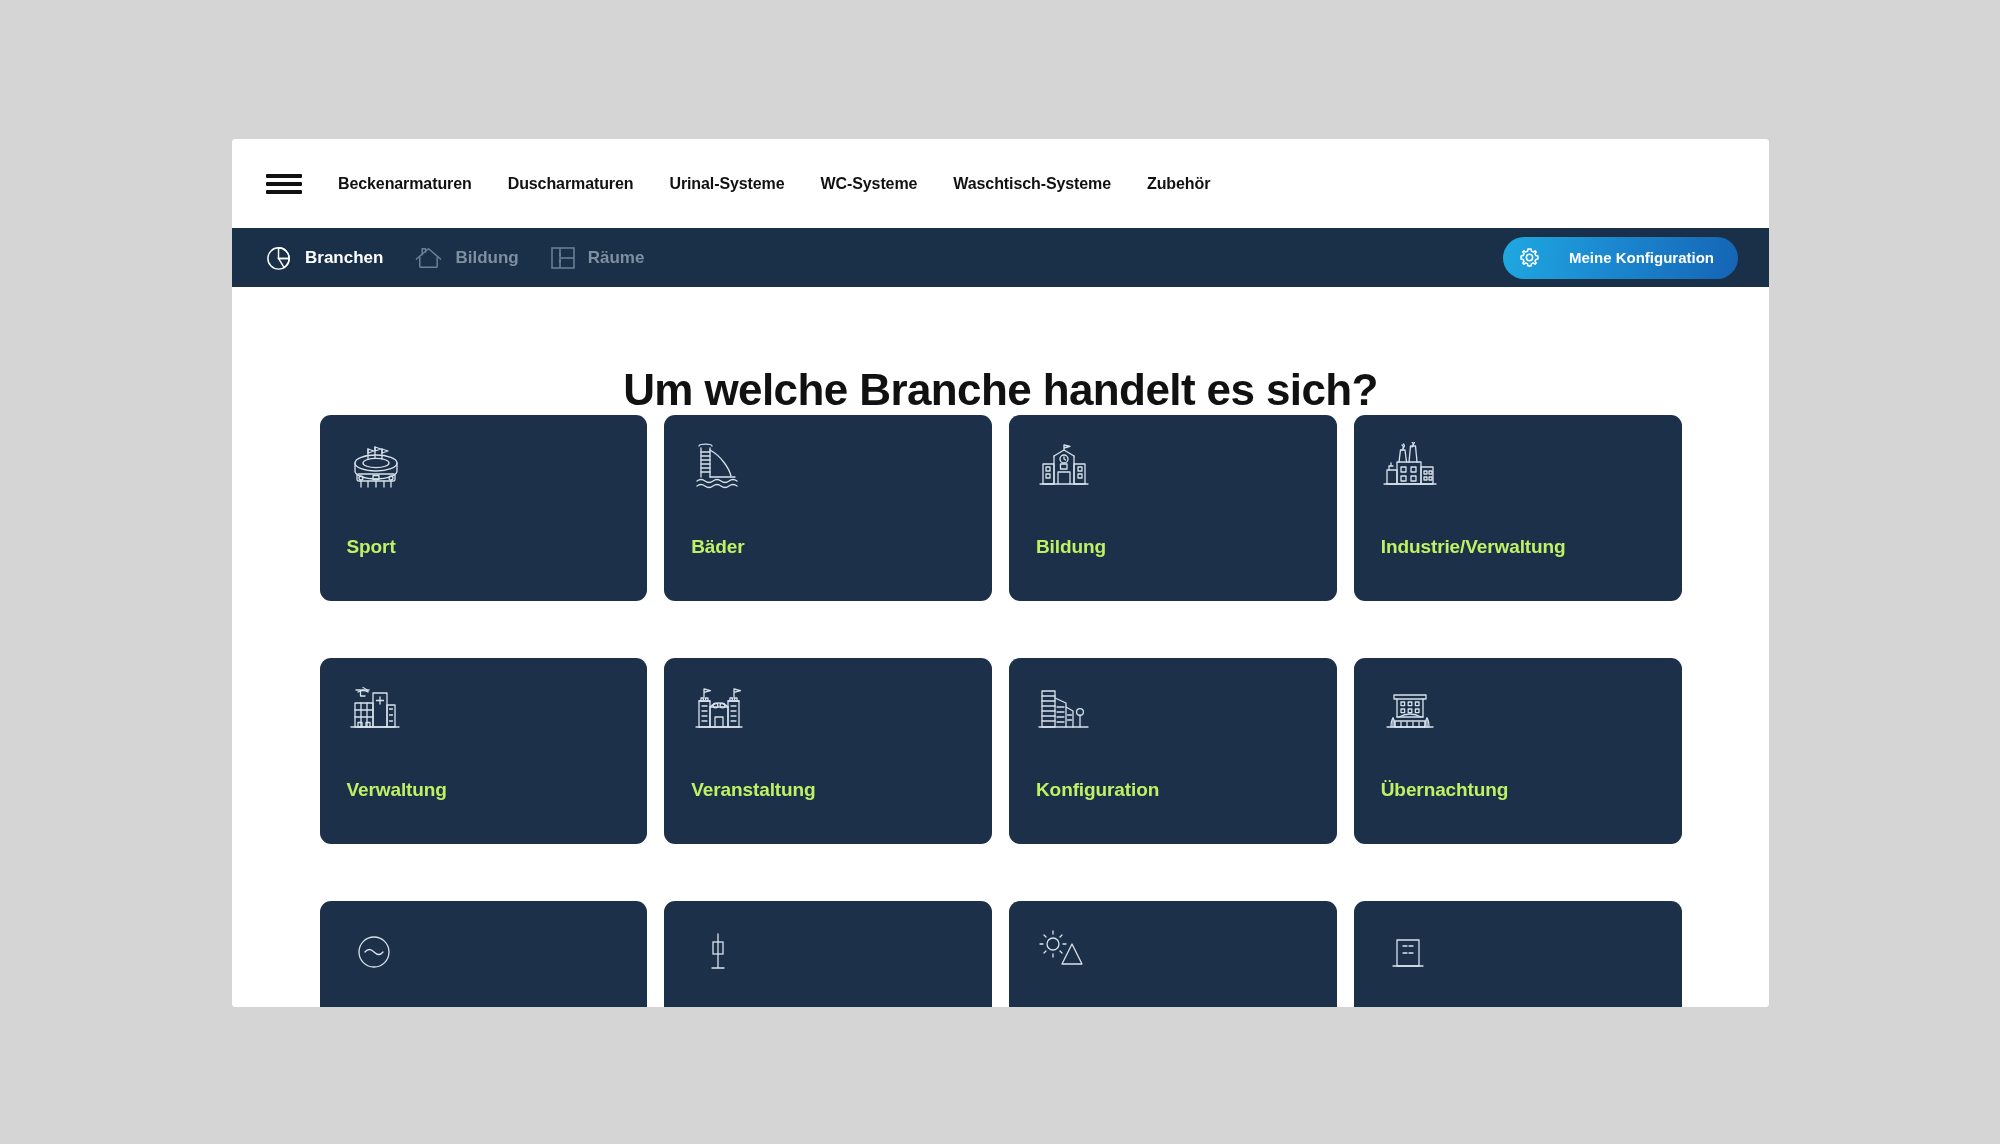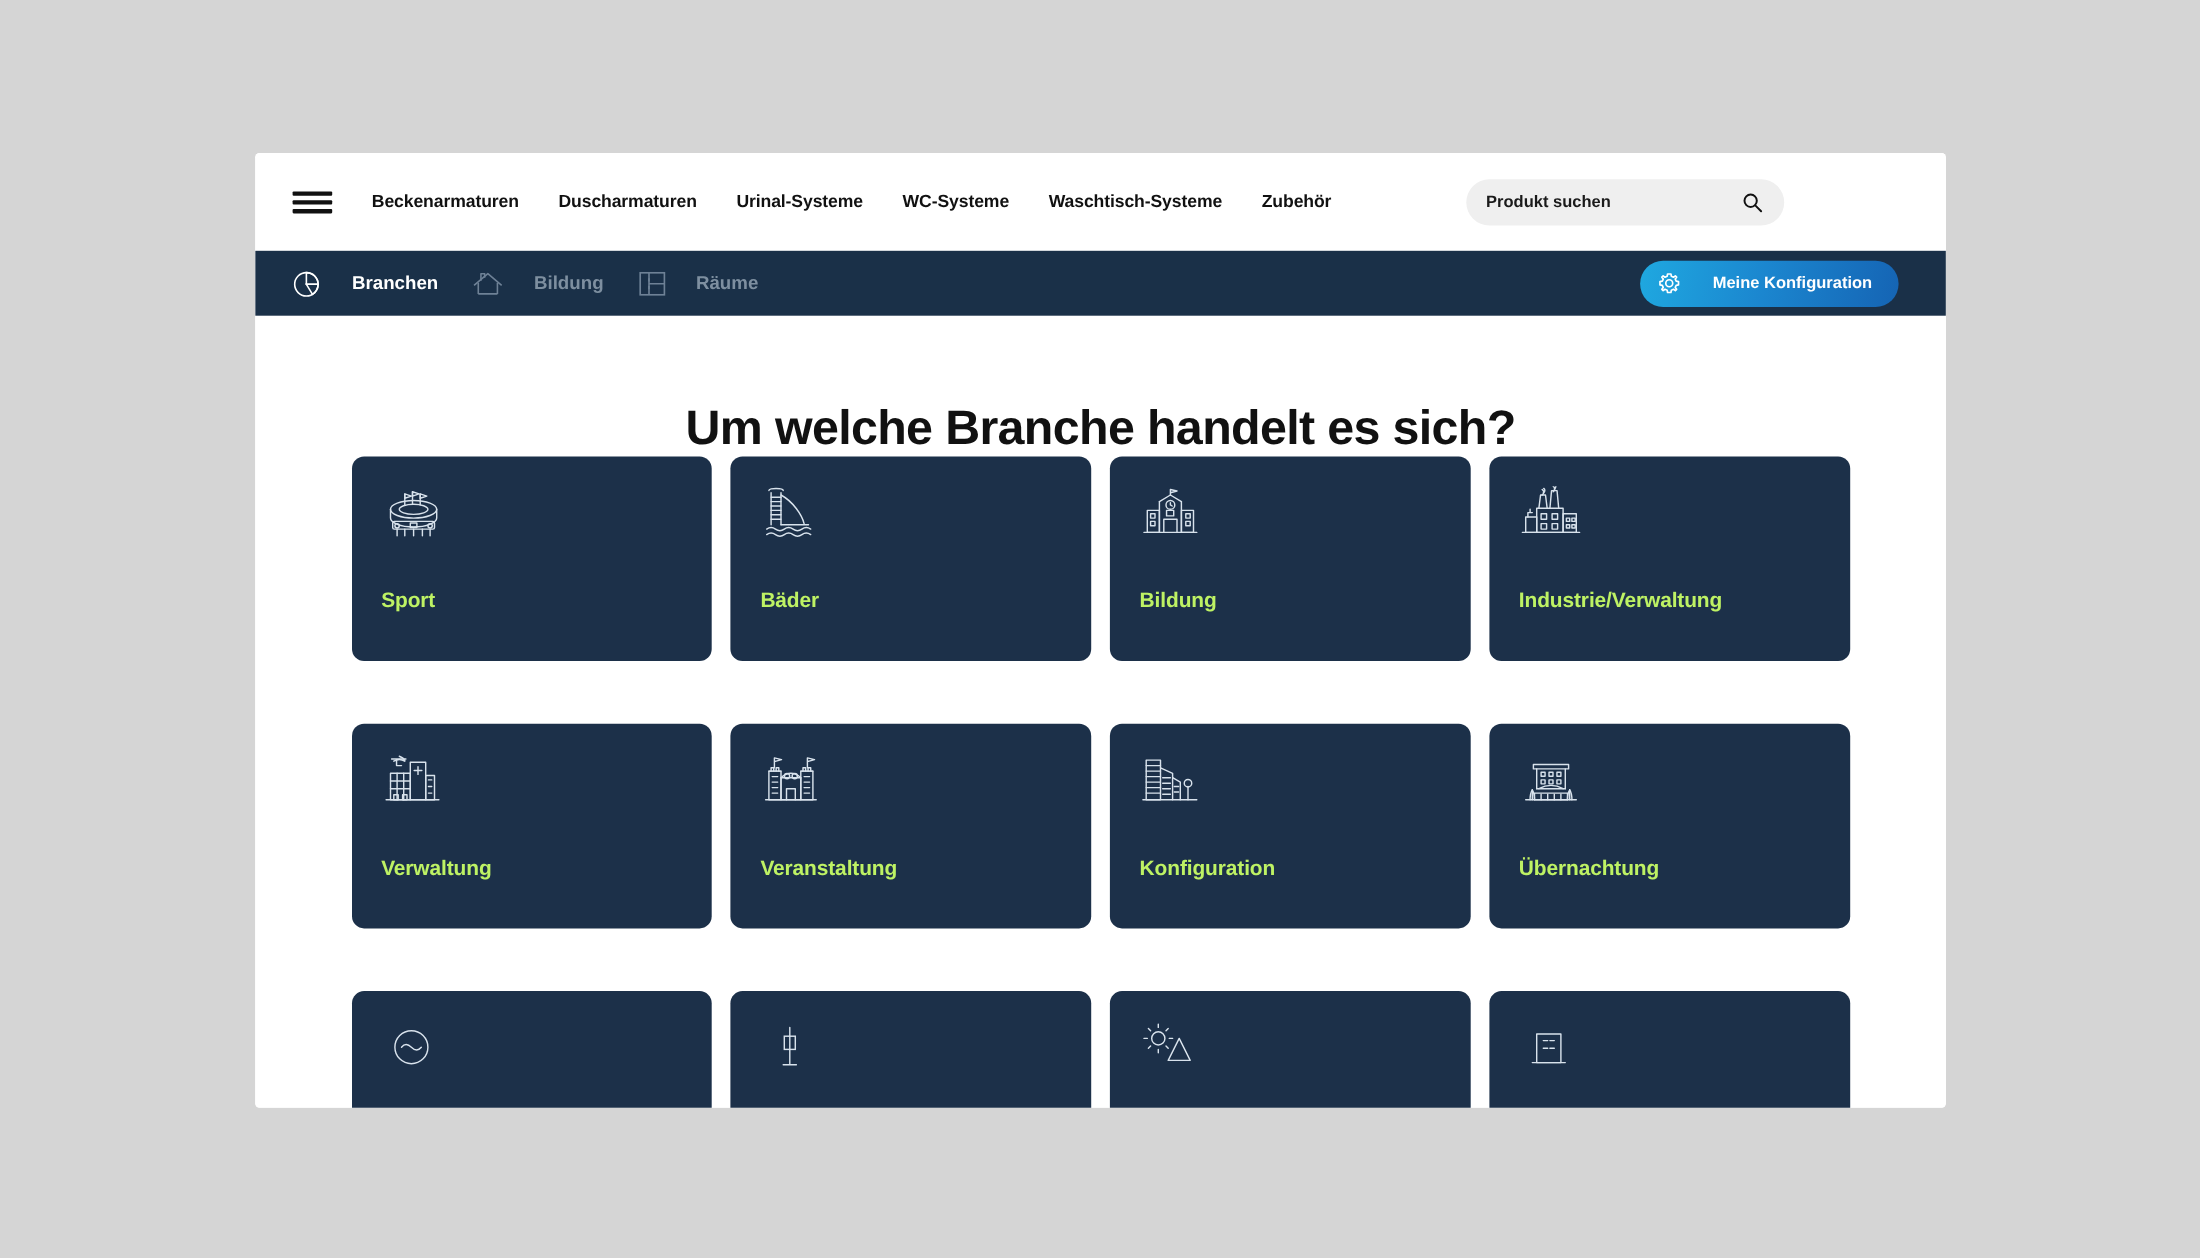--- a/index.html
+++ b/index.html
@@ -76,29 +76,29 @@
   }
 
   
   #stepsbar {
     height: 59px;
     background: #1a3048;
     display: flex; align-items: center;
     padding: 0 0 0 33px;
     position: relative;
   }
-  .step { display: flex; align-items: center; gap: 26px; margin-right: 30px; cursor: pointer; }
+  .step { display: flex; align-items: center; gap: 11px; margin-right: 30px; cursor: pointer; }
   .step .step-label { font-size: 17px; font-weight: 700; white-space: nowrap; }
   .step.active .step-label { color: #ffffff; }
   .step.inactive .step-label { color: #7e8fa0; }
   .step.active svg { stroke: #ffffff; }
   .step.inactive svg { stroke: #6e8196; }
 
   #config-btn {
-    position: absolute; right: 43px; top: 50%;
+    position: absolute; right: 31px; top: 50%;
     transform: translateY(-50%);
     height: 42px; padding: 0 24px 0 15px;
     border-radius: 21px;
     background: linear-gradient(100deg, #1fa8e0 0%, #1b86cf 48%, #1564b4 100%);
     display: flex; align-items: center; gap: 28px;
     cursor: pointer; border: none;
   }
   #config-btn .cfg-label {
     font-family: "Liberation Sans", sans-serif;
     font-size: 15px; font-weight: 700; color: #ffffff; white-space: nowrap;
@@ -154,29 +154,20 @@
 
     <div class="nav-links">
       <div class="nav-link">Beckenarmaturen</div>
       <div class="nav-link">Duscharmaturen</div>
       <div class="nav-link">Urinal-Systeme</div>
       <div class="nav-link">WC-Systeme</div>
       <div class="nav-link">Waschtisch-Systeme</div>
       <div class="nav-link">Zubehör</div>
     </div>
 
-    <div id="search-box" class="abs">
-      <input id="search-input" type="text" placeholder="Produkt suchen" style="">
-      <span class="search-icon-wrap">
-        <svg width="20" height="20" viewBox="0 0 20 20" fill="none" stroke="#111" stroke-width="1.8">
-          <circle cx="8.5" cy="8.5" r="5.6"></circle>
-          <line x1="12.7" y1="12.7" x2="18" y2="18" stroke-linecap="round"></line>
-        </svg>
-      </span>
-    </div>
 
   </div>
 
   <div id="stepsbar">
 
     <div class="step active">
       <span>
         <svg width="29" height="29" viewBox="0 0 30 30" fill="none" stroke-width="1.5">
           <circle cx="14" cy="16" r="11"></circle>
           <path d="M14 16 L14 5 A11 11 0 0 1 25 16 Z"></path>

